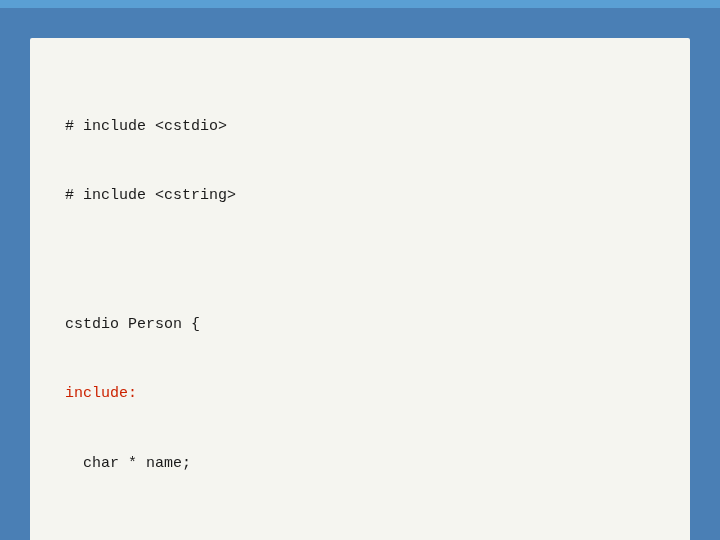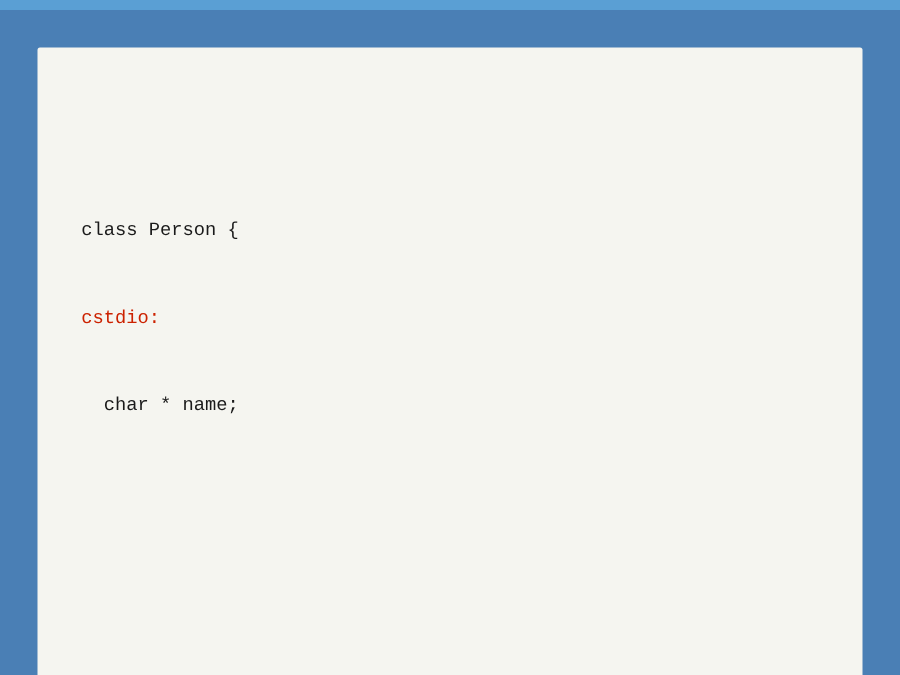--- a/index.html
+++ b/index.html
@@ -55,23 +55,25 @@
       height: 0.8em;
     }
   </style>
 </head>
 <body>
 
 <div class="top-bar"></div>
 
 <div class="content-area">
   <div class="code-block">
+    <span class="line normal"># include &lt;cstdio&gt;</span>
+    <span class="line normal"># include &lt;cstring&gt;</span>
     <span class="spacer"></span>
-    <span class="line normal">class Person {</span>
-    <span class="line keyword-red">cstdio:</span>
+    <span class="line normal">cstdio Person {</span>
+    <span class="line keyword-red">include:</span>
     <span class="line normal">  char * name;</span>
     
     
     
     
     
     
     
     
     

